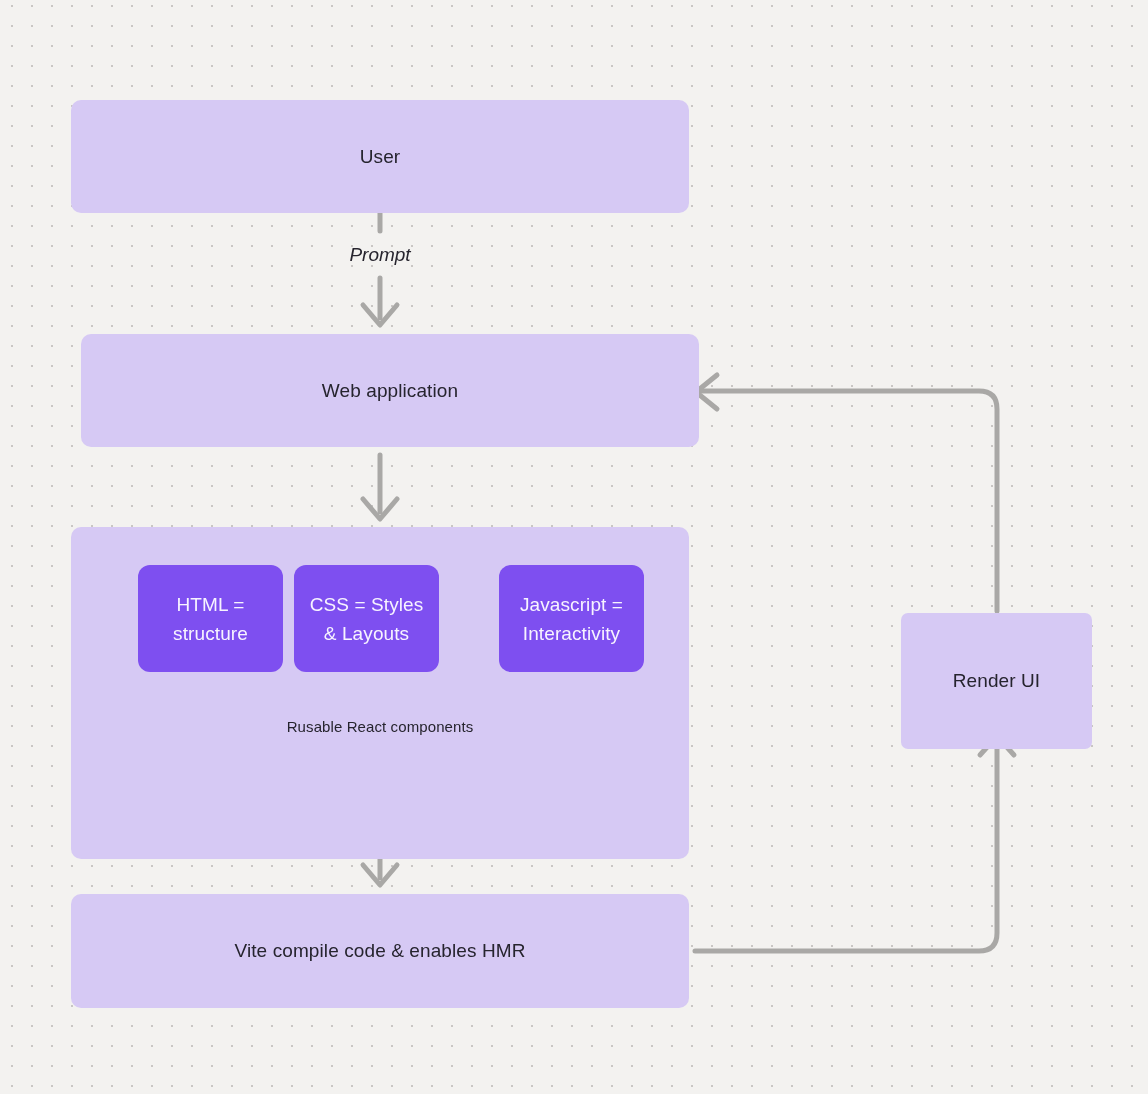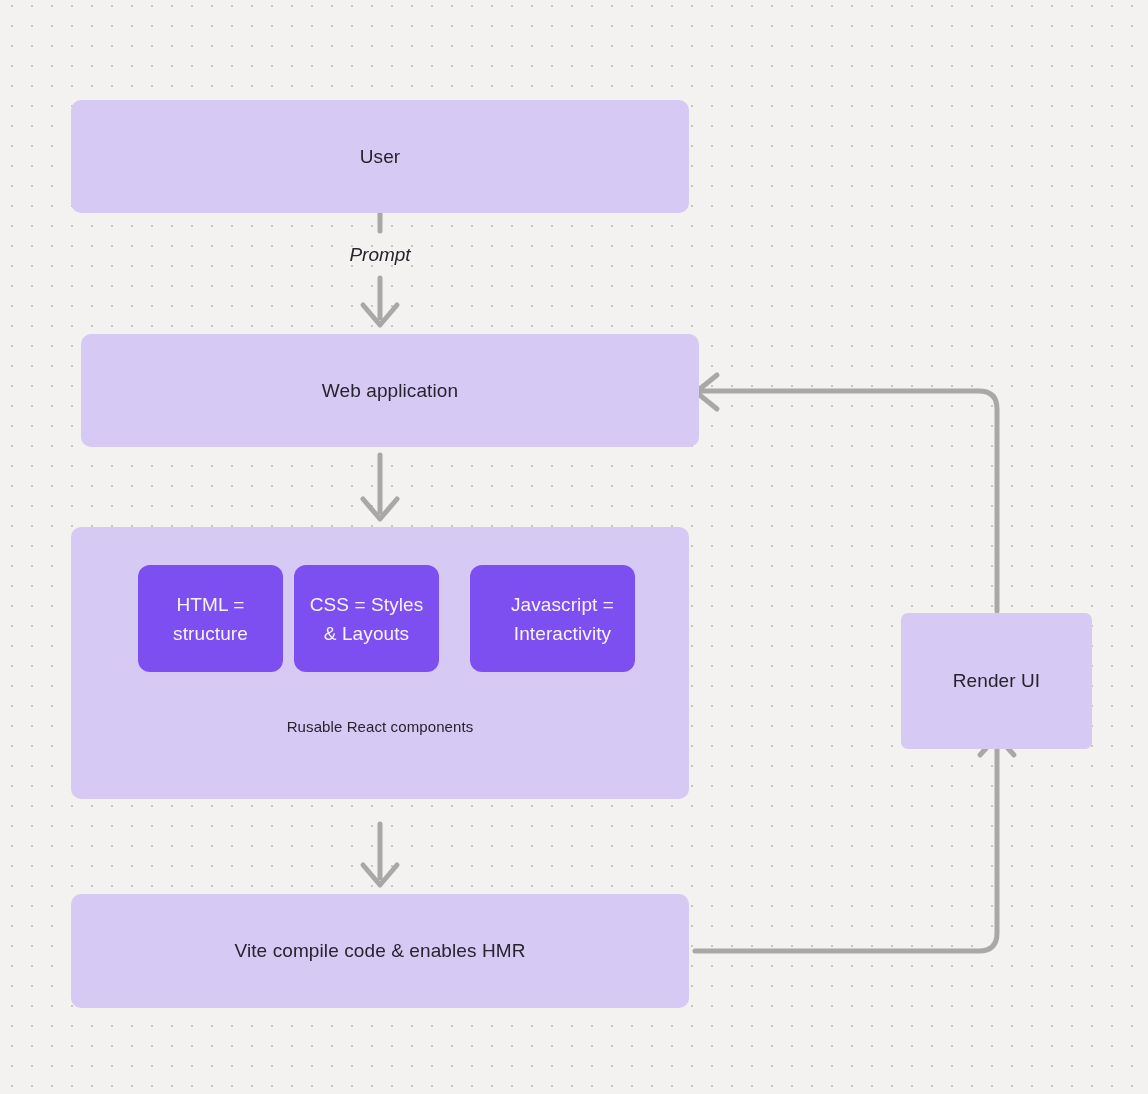--- a/index.html
+++ b/index.html
@@ -39,21 +39,21 @@
     display: flex;
     align-items: center;
     justify-content: center;
     color: var(--text-dark, #26242e);
     font-size: 19px;
     font-weight: 500;
     letter-spacing: 0.1px;
   }
   .node-user            { left: 71px;  top: 64px;  width: 618px; height: 113px; margin-top: 36px; }
   .node-web-application { left: 81px;  top: 334px; width: 618px; height: 113px; justify-content: center; }
-  .node-components      { left: 71px;  top: 527px; width: 618px; height: 272px; display: block; }
+  .node-components      { left: 71px;  top: 527px; width: 618px; height: 332px; display: block; }
   .node-vite            { left: 71px;  top: 894px; width: 618px; height: 114px; }
   .node-render-ui       { left: 901px; top: 613px; width: 191px; height: 136px; border-radius: 7px; }
 
   .chip {
     position: absolute;
     top: 38px;
     width: 145px;
     height: 107px;
     background: var(--chip-fill, #7e4ff0);
     border-radius: 12px;
@@ -62,21 +62,21 @@
     align-items: center;
     justify-content: center;
     color: var(--text-light, #f7f3ff);
     font-size: 19px;
     font-weight: 500;
     line-height: 29px;
     text-align: center;
   }
   .chip-1 { left: 67px; }
   .chip-2 { left: 223px; }
-  .chip-3 { left: 399px; padding-left: 20px; }
+  .chip-3 { left: 428px; }
 
   .components-caption {
     position: absolute;
     left: 0; right: 0;
     top: 191px;
     text-align: center;
     color: var(--text-dark, #26242e);
     font-size: 15px;
     font-weight: 500;
   }

